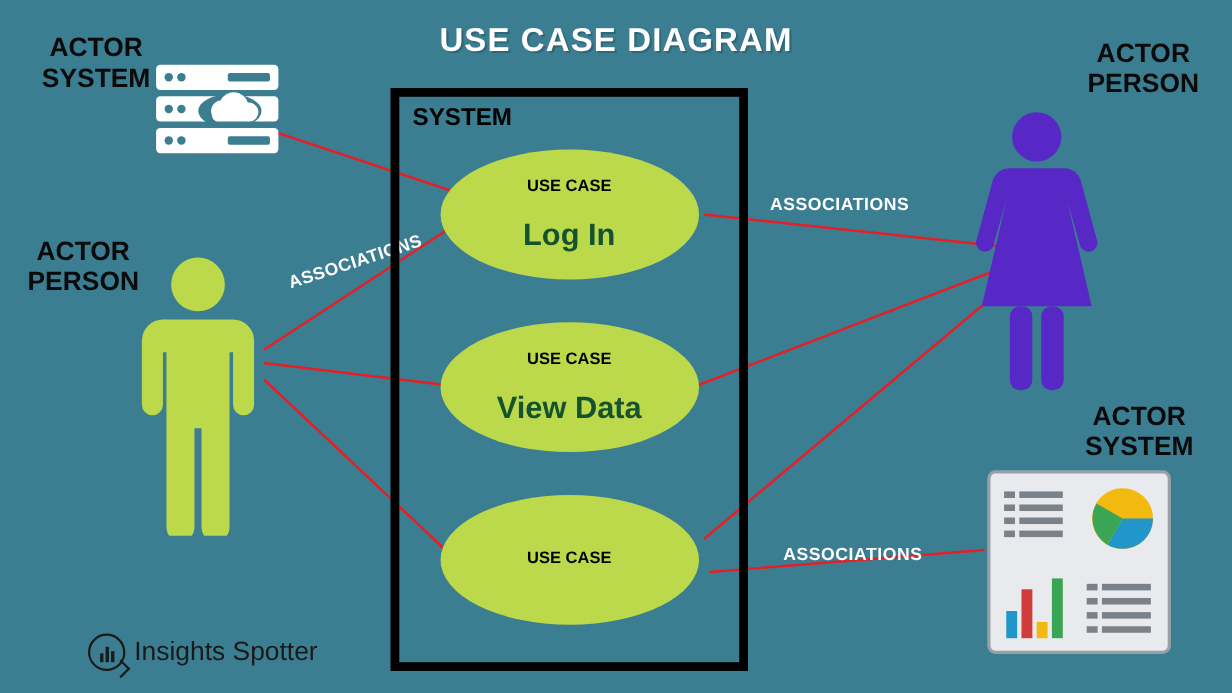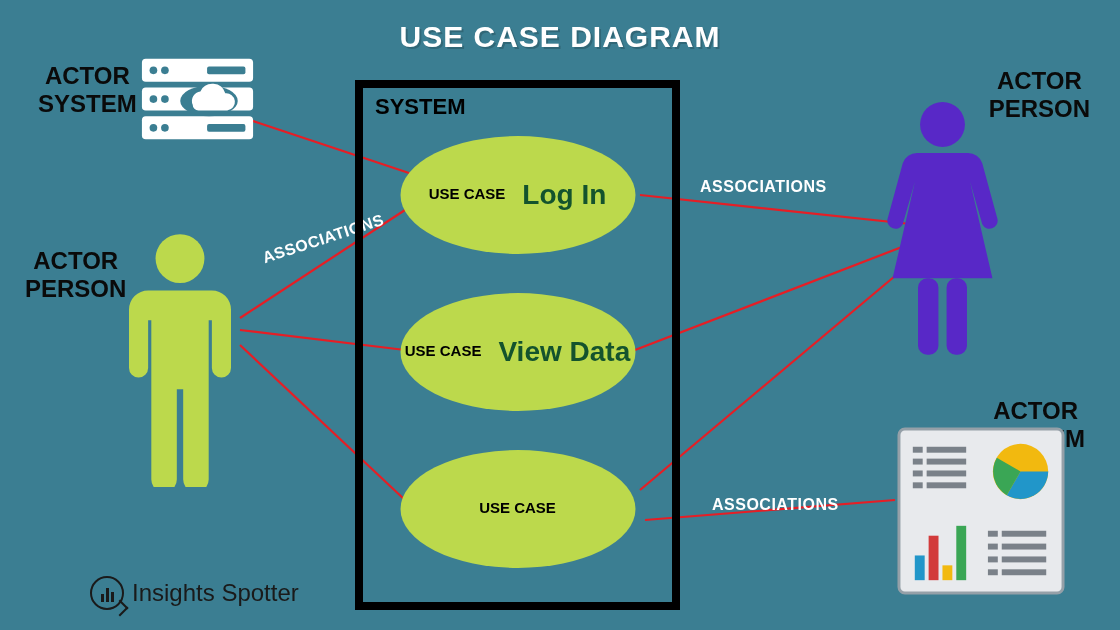--- a/index.html
+++ b/index.html
@@ -19,21 +19,20 @@
     font-size: 30px;
     letter-spacing: 1px;
     text-shadow: 2px 2px 0 rgba(0,0,0,0.18);
   }
   .label {
     position: absolute;
     color: #0a0a0a;
     font-weight: 900;
     text-align: center;
     line-height: 1.15;
-    margin-top: 32px;
   }
   .label-actor-system-tl { top: 30px; left: 38px; font-size: 24px; }
   .label-actor-person-l  { top: 215px; left: 25px; font-size: 24px; }
   .label-actor-person-r  { top: 35px; right: 30px; font-size: 24px; }
   .label-actor-system-br { top: 365px; right: 35px; font-size: 24px; }
 
   .assoc {
     position: absolute;
     color: #fff;
     font-weight: 900;
@@ -59,21 +58,21 @@
   }
   .usecase {
     position: absolute;
     left: 50%;
     transform: translateX(-50%);
     width: 235px;
     height: 118px;
     background: #bcd94c;
     border-radius: 50%;
     display: flex;
-    flex-direction: row;
+    flex-direction: column;
     align-items: center;
     justify-content: center;
     gap: 17px;
   }
   .usecase .uc-label { font-size: 15px; font-weight: 900; color: #000; margin-bottom: 3px; }
   .usecase .uc-name  { font-size: 28px; font-weight: 700; color: #14532d; }
   .uc1 { top: 48px; }
   .uc2 { top: 205px; }
   .uc3 { top: 362px; }
 
@@ -93,21 +92,21 @@
   }
   .actor-system-br {
     position: absolute;
     top: 427px; right: 55px;
   }
 
   
   .brand {
     position: absolute;
     bottom: 20px;
-    left: 90px;
+    left: 80px;
     display: flex;
     align-items: center;
     color: #1a1a1a;
     font-size: 24px;
   }
   .brand .brand-icon {
     width: 34px; height: 34px;
     border: 2px solid #1a1a1a;
     border-radius: 50%;
     margin-right: 8px;

